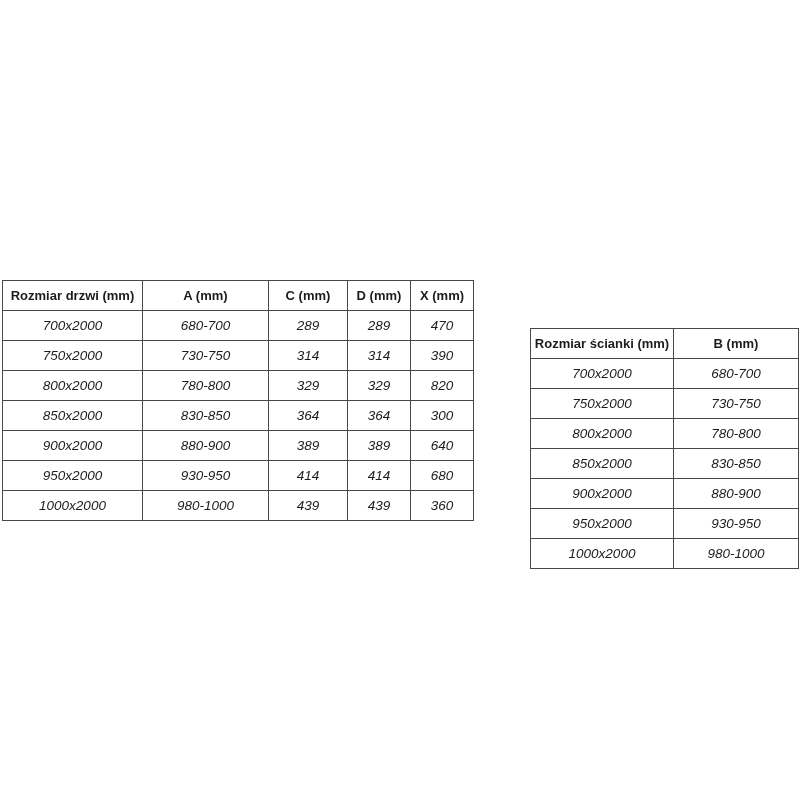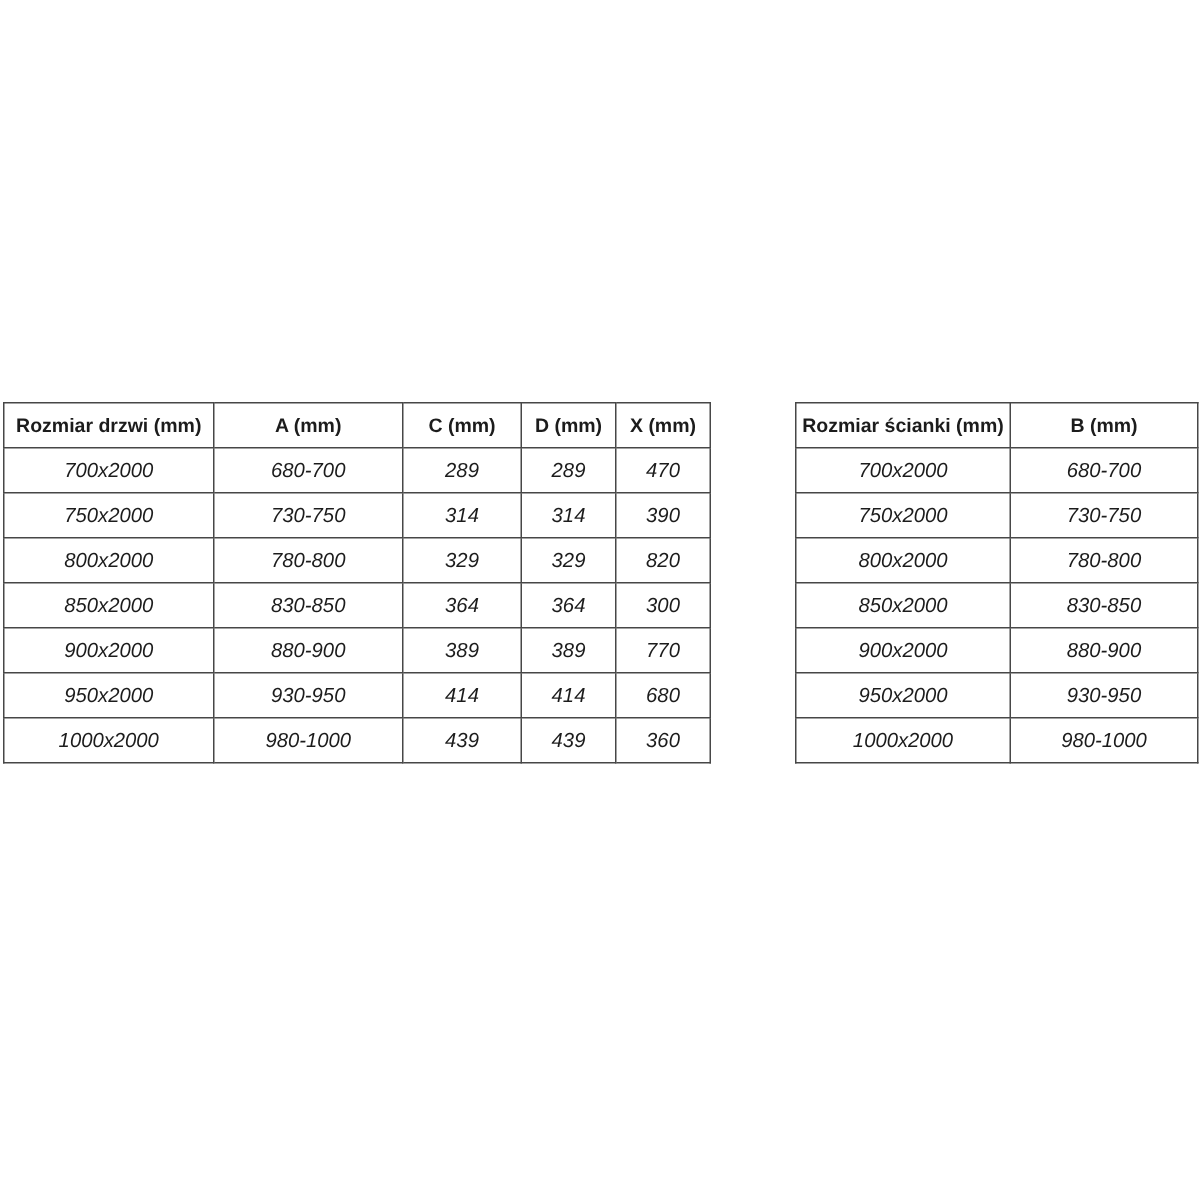--- a/index.html
+++ b/index.html
@@ -21,27 +21,27 @@
     color: var(--text-color);
     overflow: hidden;
   }
   .page {
     position: absolute;
     inset: 0;
     background: var(--bg-color);
   }
   table.spec-table {
     position: absolute;
-    top: 268px;
+    top: 280px;
     border-collapse: collapse;
     table-layout: fixed;
     background: var(--bg-color);
   }
   table.spec-table.left-table  { left: 2px;   width: 471px; }
-  table.spec-table.right-table { left: 530px; width: 268px; }
+  table.spec-table.right-table { left: 530px; width: 268px; margin-top: 48px; }
   .spec-table th,
   .spec-table td {
     border: 1px solid var(--border-color);
     text-align: center;
     vertical-align: middle;
     height: 30px;
     padding: 0 2px;
     white-space: nowrap;
     overflow: hidden;
   }
@@ -104,21 +104,21 @@
           <td>830-850</td>
           <td>364</td>
           <td>364</td>
           <td>300</td>
         </tr>
         <tr>
           <td>900x2000</td>
           <td>880-900</td>
           <td>389</td>
           <td>389</td>
-          <td>770</td>
+          <td>640</td>
         </tr>
         <tr>
           <td>950x2000</td>
           <td>930-950</td>
           <td>414</td>
           <td>414</td>
           <td>680</td>
         </tr>
         <tr>
           <td>1000x2000</td>

